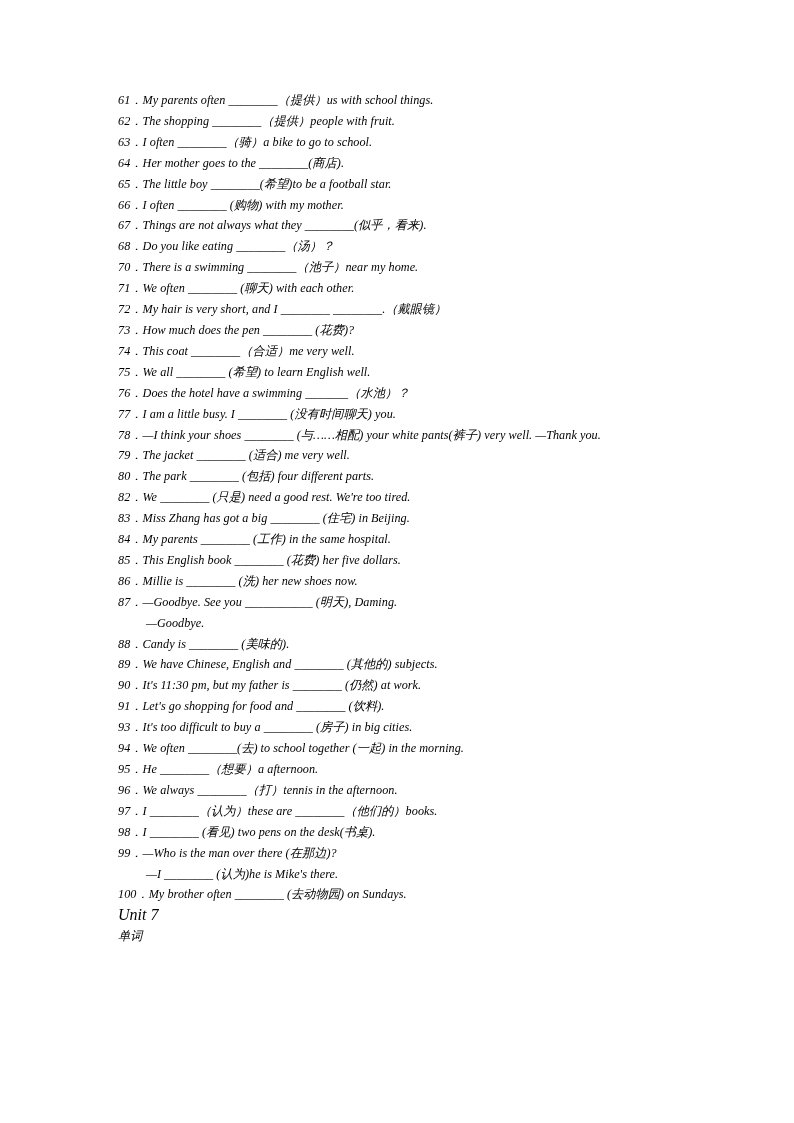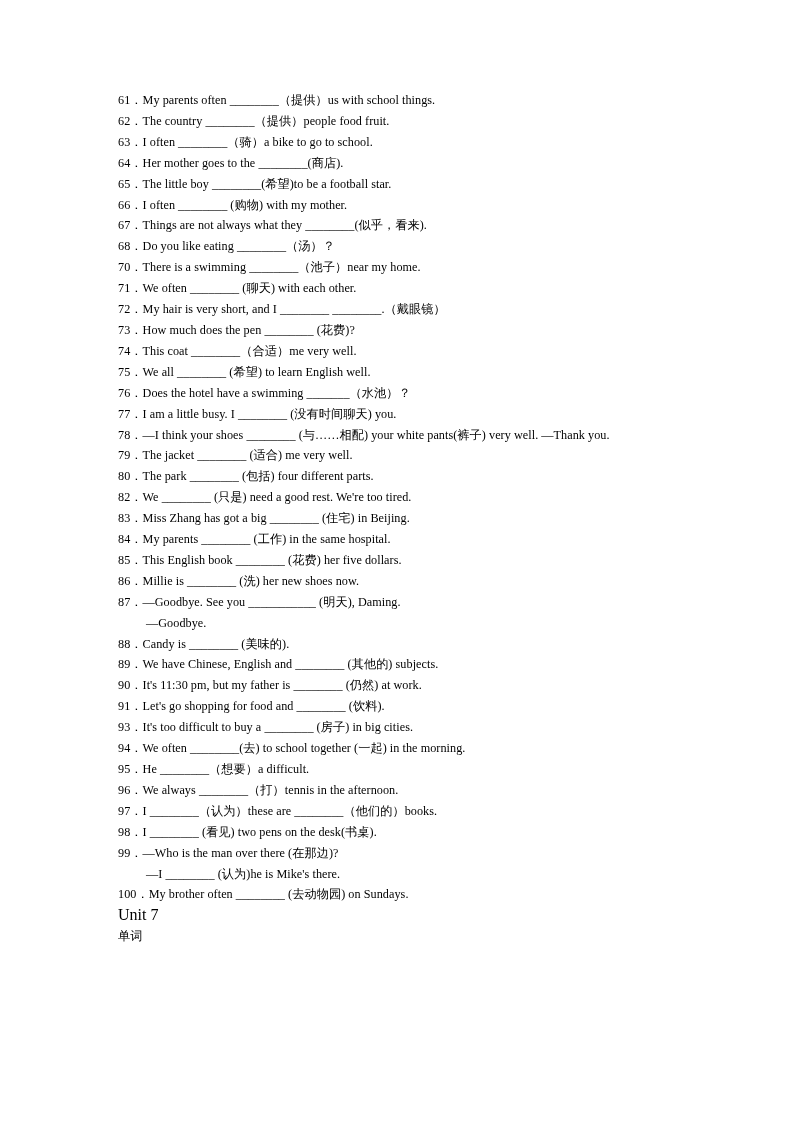--- a/index.html
+++ b/index.html
@@ -19,20 +19,21 @@
     width: 794px;
     height: 1123px;
     background: #ffffff;
     box-sizing: border-box;
   }
   .content {
     position: absolute;
     left: 118px;
     top: 90px;
     width: 600px;
+    font-style: italic;
   }
   .q-line {
     font-size: 12.2px;
     line-height: 20.9px;
     white-space: nowrap;
     letter-spacing: 0.05px;
   }
   .q-num {
     display: inline;
   }
@@ -56,21 +57,21 @@
   }
 </style>
 </head>
 <body>
 
 <div class="page">
   <div class="content">
 
     <div id="lines">
         <div class="q-line"><span class="q-num">61．</span><span>My parents often ________（提供）us with school things.</span></div>
-        <div class="q-line"><span class="q-num">62．</span><span>The country ________（提供）people food fruit.</span></div>
+        <div class="q-line"><span class="q-num">62．</span><span>The shopping ________（提供）people with fruit.</span></div>
         <div class="q-line"><span class="q-num">63．</span><span>I often ________（骑）a bike to go to school.</span></div>
         <div class="q-line"><span class="q-num">64．</span><span>Her mother goes to the ________(商店).</span></div>
         <div class="q-line"><span class="q-num">65．</span><span>The little boy ________(希望)to be a football star.</span></div>
         <div class="q-line"><span class="q-num">66．</span><span>I often ________ (购物) with my mother.</span></div>
         <div class="q-line"><span class="q-num">67．</span><span>Things are not always what they ________(似乎，看来).</span></div>
         <div class="q-line"><span class="q-num">68．</span><span>Do you like eating ________（汤）？</span></div>
         <div class="q-line"><span class="q-num">70．</span><span>There is a swimming ________（池子）near my home.</span></div>
         <div class="q-line"><span class="q-num">71．</span><span>We often ________ (聊天) with each other.</span></div>
         <div class="q-line"><span class="q-num">72．</span><span>My hair is very short, and I ________ ________.（戴眼镜）</span></div>
         <div class="q-line"><span class="q-num">73．</span><span>How much does the pen ________ (花费)?</span></div>
@@ -87,21 +88,21 @@
         <div class="q-line"><span class="q-num">85．</span><span>This English book ________ (花费) her five dollars.</span></div>
         <div class="q-line"><span class="q-num">86．</span><span>Millie is ________ (洗) her new shoes now.</span></div>
         <div class="q-line"><span class="q-num">87．</span><span>—Goodbye. See you ___________ (明天), Daming.</span></div>
         <div class="cont-line"><span>—Goodbye.</span></div>
         <div class="q-line"><span class="q-num">88．</span><span>Candy is ________ (美味的).</span></div>
         <div class="q-line"><span class="q-num">89．</span><span>We have Chinese, English and ________ (其他的) subjects.</span></div>
         <div class="q-line"><span class="q-num">90．</span><span>It's 11:30 pm, but my father is ________ (仍然) at work.</span></div>
         <div class="q-line"><span class="q-num">91．</span><span>Let's go shopping for food and ________ (饮料).</span></div>
         <div class="q-line"><span class="q-num">93．</span><span>It's too difficult to buy a ________ (房子) in big cities.</span></div>
         <div class="q-line"><span class="q-num">94．</span><span>We often ________(去) to school together (一起) in the morning.</span></div>
-        <div class="q-line"><span class="q-num">95．</span><span>He ________（想要）a difficult.</span></div>
+        <div class="q-line"><span class="q-num">95．</span><span>He ________（想要）a afternoon.</span></div>
         <div class="q-line"><span class="q-num">96．</span><span>We always ________（打）tennis in the afternoon.</span></div>
         <div class="q-line"><span class="q-num">97．</span><span>I ________（认为）these are ________（他们的）books.</span></div>
         <div class="q-line"><span class="q-num">98．</span><span>I ________ (看见) two pens on the desk(书桌).</span></div>
         <div class="q-line"><span class="q-num">99．</span><span>—Who is the man over there (在那边)?</span></div>
         <div class="cont-line"><span>—I ________ (认为)he is Mike's there.</span></div>
         <div class="q-line"><span class="q-num">100．</span><span>My brother often ________ (去动物园) on Sundays.</span></div>
       </div>
     <div class="footer-line">Unit 7</div>
     <div class="footer-cjk">单词</div>
   </div>

